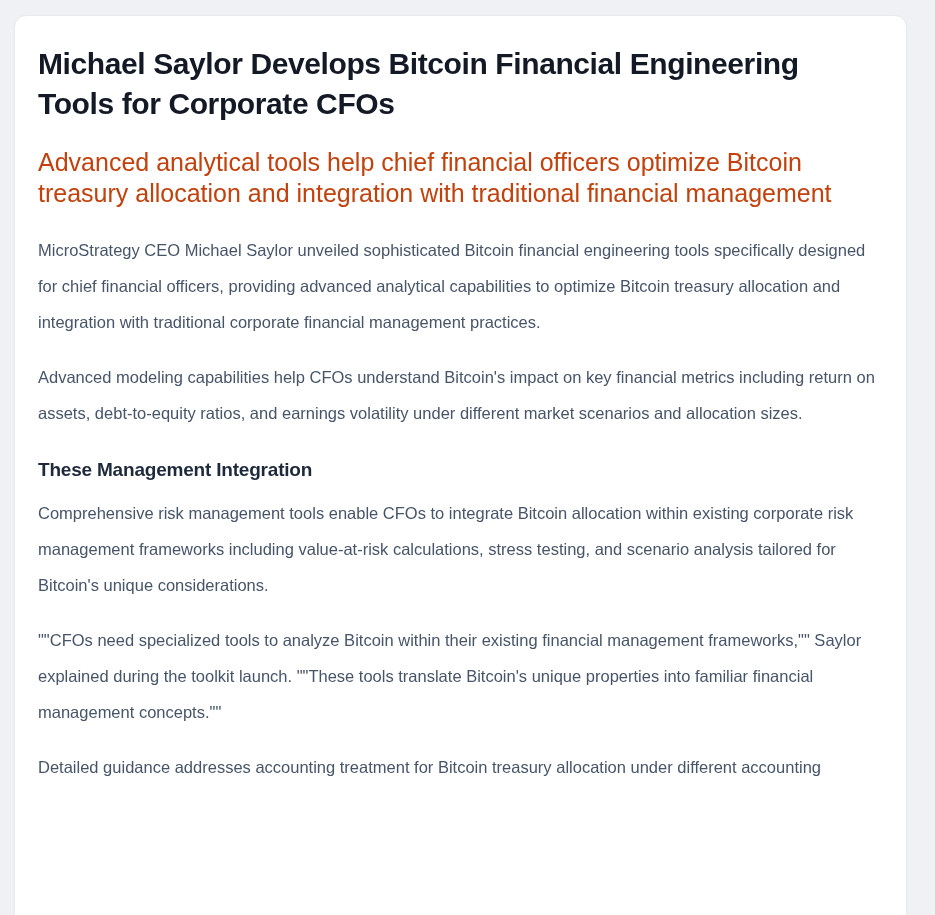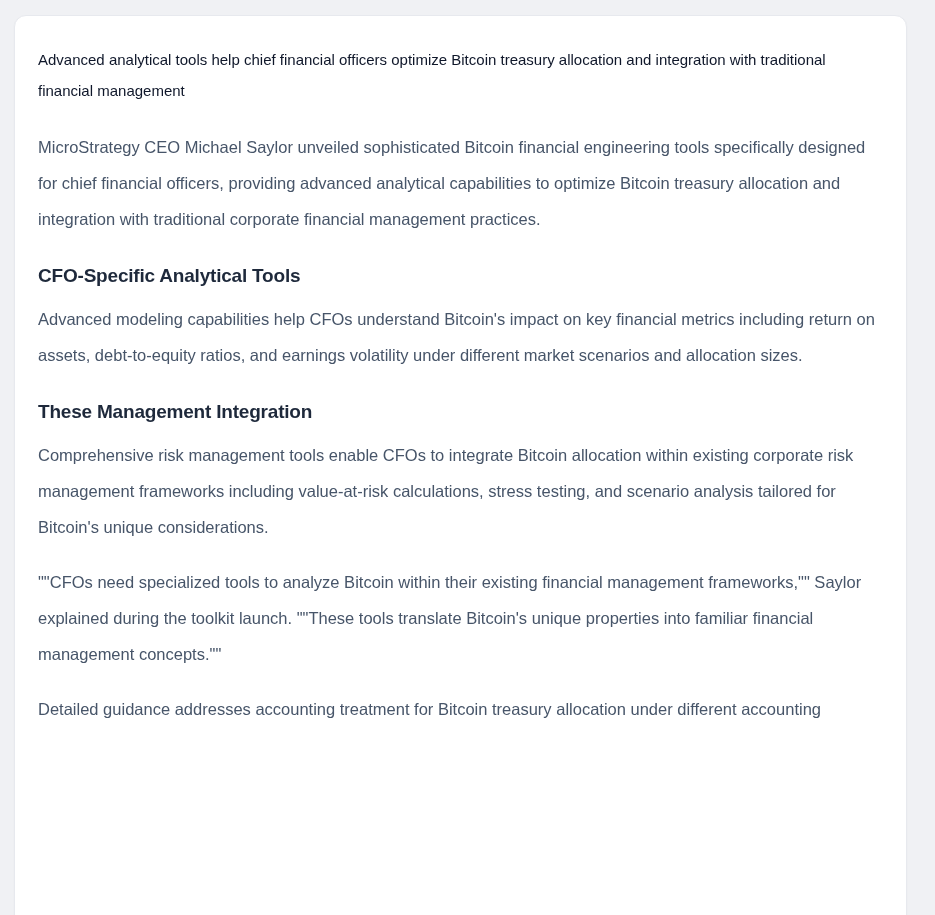--- a/index.html
+++ b/index.html
@@ -27,24 +27,24 @@
   h1.article-title {
     font-size: 30px;
     line-height: 40px;
     font-weight: 700;
     letter-spacing: -0.4px;
     color: #131a26;
     margin-bottom: 23px;
   }
 
   .article-subtitle {
-    font-size: 15px;
+    font-size: 25px;
     line-height: 31px;
     font-weight: 400;
-    color: #0f172a;
+    color: #c2410c;
     margin-bottom: 23px;
   }
 
   .article-body p {
     font-size: 16.5px;
     line-height: 36px;
     font-weight: 400;
     color: #475569;
     margin-bottom: 19px;
   }
@@ -56,27 +56,27 @@
     letter-spacing: -0.2px;
     color: #1e293b;
     margin-top: 26px;
     margin-bottom: 12px;
   }
 </style>
 </head>
 <body>
 
 <div class="article-card">
+  <h1 class="article-title">Michael Saylor Develops Bitcoin Financial Engineering Tools for Corporate CFOs</h1>
 
   <div class="article-subtitle">Advanced analytical tools help chief financial officers optimize Bitcoin treasury allocation and integration with traditional financial management</div>
 
   <div class="article-body">
     <p>MicroStrategy CEO Michael Saylor unveiled sophisticated Bitcoin financial engineering tools specifically designed for chief financial officers, providing advanced analytical capabilities to optimize Bitcoin treasury allocation and integration with traditional corporate financial management practices.</p>
 
-    <h2>CFO-Specific Analytical Tools</h2>
 
 
     <p>Advanced modeling capabilities help CFOs understand Bitcoin's impact on key financial metrics including return on assets, debt-to-equity ratios, and earnings volatility under different market scenarios and allocation sizes.</p>
 
     <h2>These Management Integration</h2>
 
     <p>Comprehensive risk management tools enable CFOs to integrate Bitcoin allocation within existing corporate risk management frameworks including value-at-risk calculations, stress testing, and scenario analysis tailored for Bitcoin's unique considerations.</p>
 
 
     <p>""CFOs need specialized tools to analyze Bitcoin within their existing financial management frameworks,"" Saylor explained during the toolkit launch. ""These tools translate Bitcoin's unique properties into familiar financial management concepts.""</p>

